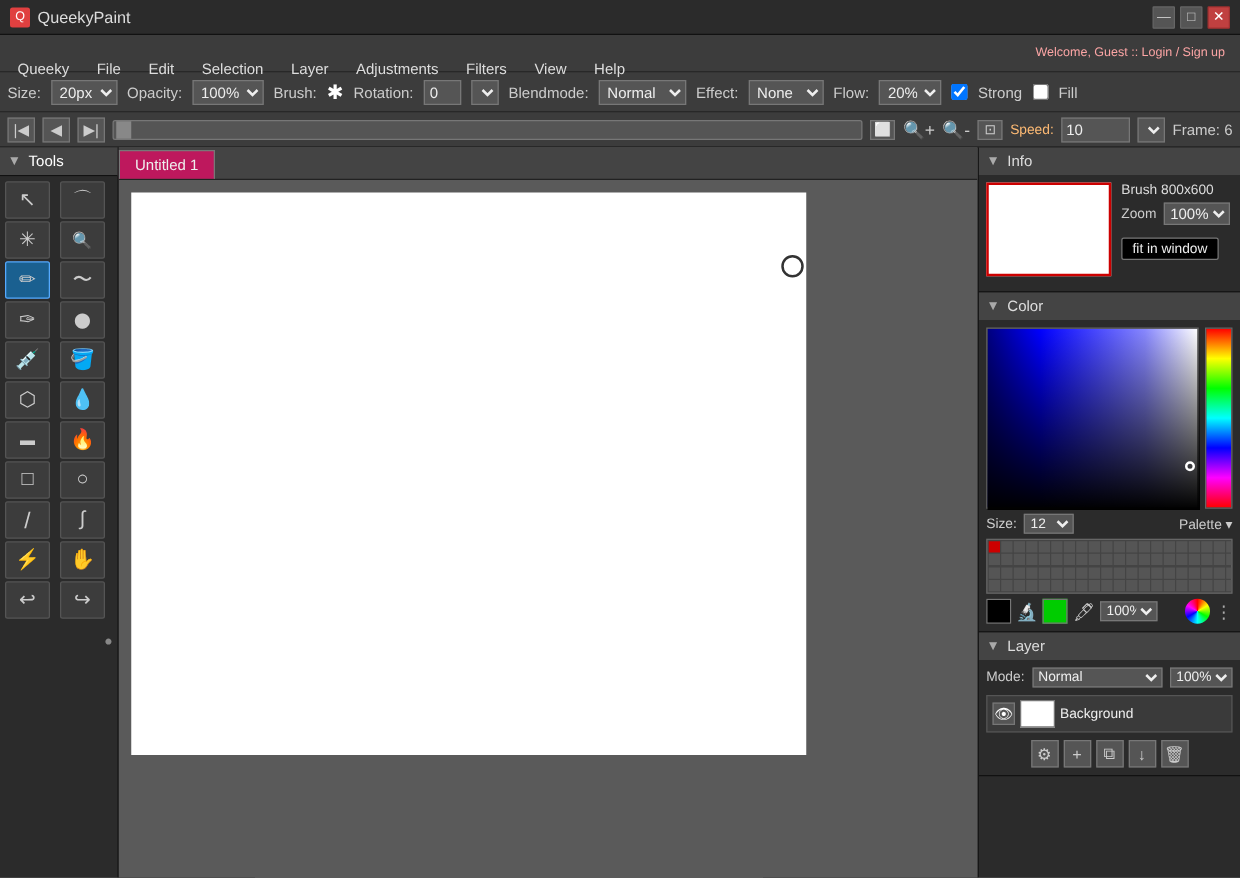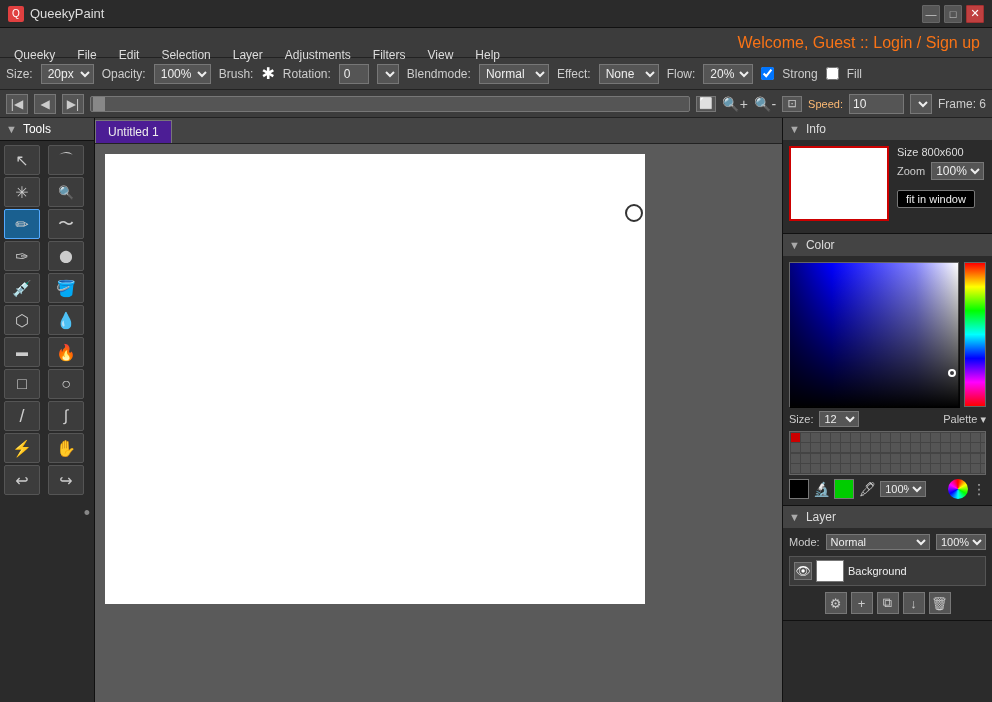--- a/index.html
+++ b/index.html
@@ -37,21 +37,21 @@
       justify-content: space-between;
     }
     #menu-items { display: flex; gap: 2px; }
     .menu-item {
       padding: 4px 10px;
       cursor: pointer;
       color: #ddd;
       border-radius: 2px;
       margin-top: 24px;
     }
-    #menu-right { color: #f97316; font-size: 16px; padding-right: 8px; }
+    #menu-right { color: #fca5a5; font-size: 10px; padding-right: 8px; }
 
     
     #toolbar {
       background: #3c3c3c;
       height: 32px;
       display: flex;
       align-items: center;
       padding: 0 6px;
       gap: 8px;
       border-bottom: 1px solid #222;
@@ -133,21 +133,21 @@
       overflow: hidden;
     }
     #tab-bar {
       background: #444;
       height: 26px;
       display: flex;
       align-items: flex-end;
       border-bottom: 1px solid #222;
     }
     .canvas-tab {
-      background: #4c1d95;
+      background: #be185d;
       padding: 4px 12px;
       border: 1px solid #777;
       border-bottom: none;
       color: #eee;
       cursor: pointer;
       font-size: 12px;
       text-align: right;
     }
     #canvas-wrapper {
       position: absolute;
@@ -485,21 +485,21 @@
 
     <div class="panel-section">
       <div class="panel-header">
         <span class="collapse-btn">▼</span>
         <span>Info</span>
       </div>
       <div class="panel-body">
         <div style="display:flex; gap:8px; align-items:flex-start;">
           <div id="info-preview"></div>
           <div>
-            <div style="color:#ddd;font-size:11px;margin-bottom:4px;">Size  800x600</div>
+            <div style="color:#ddd;font-size:11px;margin-bottom:4px;">Brush  800x600</div>
             <div id="info-row">
               <span style="color:#ccc;font-size:11px;">Zoom</span>
               <select id="zoom-select">
                 <option>100%</option>
                 <option>50%</option>
                 <option>150%</option>
                 <option>200%</option>
               </select>
             </div>
             <button id="fit-btn" style="margin-top:6px;">fit in window</button>

